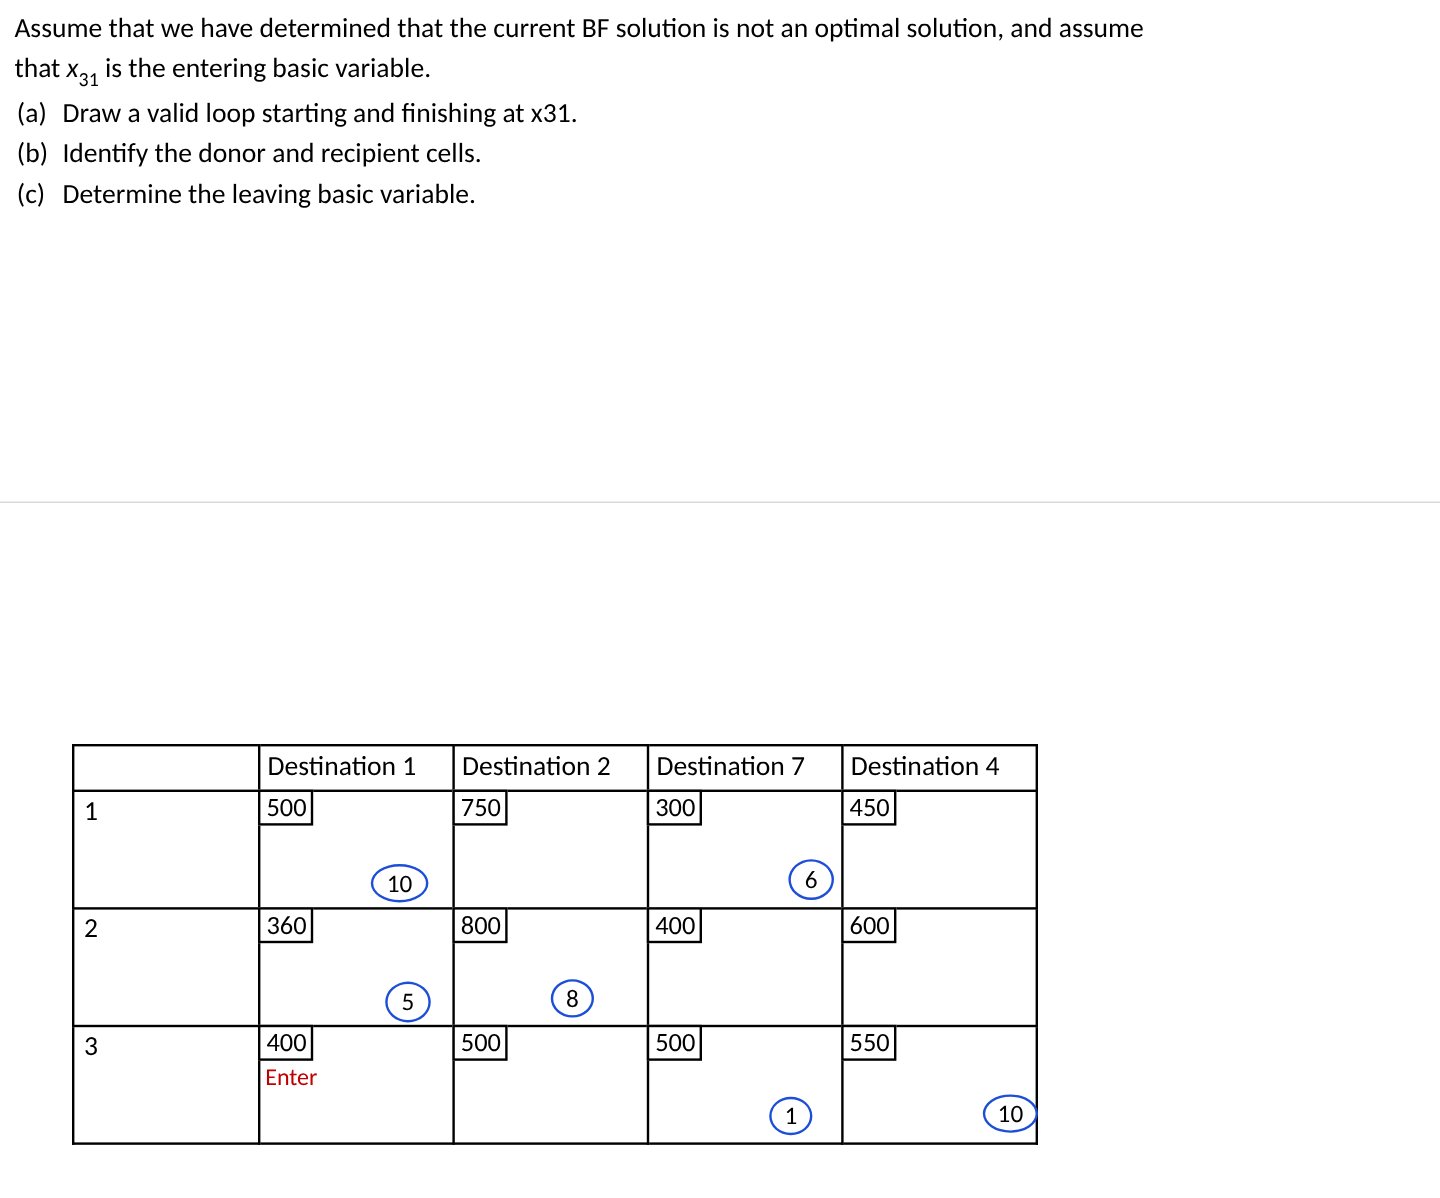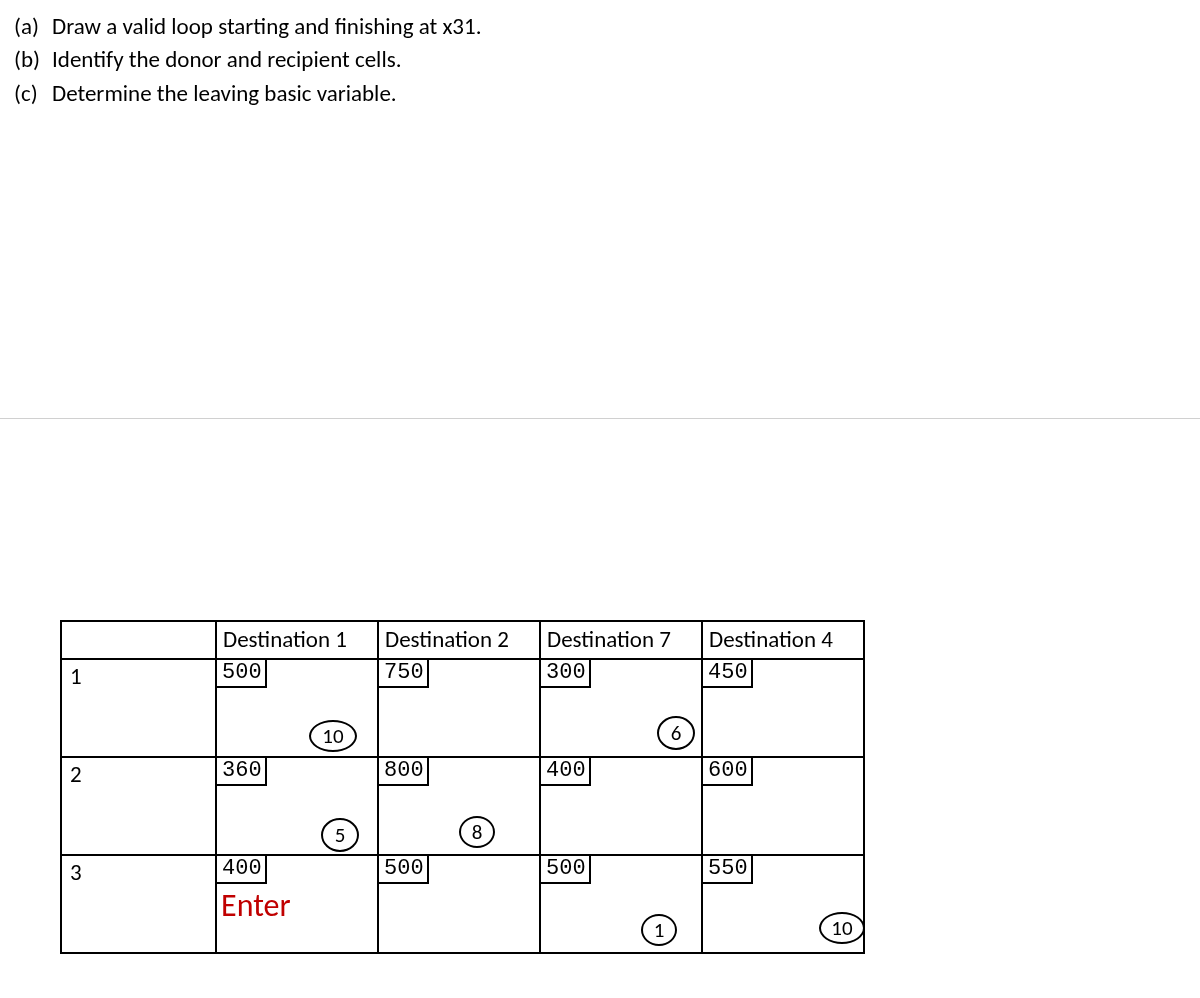--- a/index.html
+++ b/index.html
@@ -72,47 +72,50 @@
     position: absolute;
     left: -2px;
     top: -2px;
     border: 2px solid #000;
     padding: 1px 3px 1px 5px;
     font-size: 22px;
     line-height: 1.1;
     background: #fff;
     min-width: 46px;
     text-align: left;
-    font-family: Liberation Mono, monospace;
   }
   
   .oval {
     position: absolute;
-    border: 2px solid #000000;
+    border: 2px solid #1d4ed8;
     border-radius: 50%;
     font-size: 21px;
     line-height: 1;
     display: flex;
     align-items: center;
     justify-content: center;
     background: #fff;
   }
   .enter-label {
     position: absolute;
     color: #c00000;
-    font-size: 32px;
+    font-size: 20px;
     left: 4px;
     top: 30px;
   }
 </style>
 </head>
 <body>
 
 <div class="page">
 
+  <div class="intro">
+    <span>Assume that we have determined that the current BF solution is not an optimal solution, and assume</span><br>
+    <span>that </span><span class="sub">x</span><span class="subnum">31</span><span> is the entering basic variable.</span>
+  </div>
 
   <div class="parts">
     <div class="part-row">
       <div class="part-label">(a)</div>
       <div class="part-text">
         <span>Draw a valid loop starting and finishing at </span><span class="sub">x</span><span class="subnum">31</span><span>.</span>
       </div>
     </div>
     <div class="part-row">
       <div class="part-label">(b)</div>

